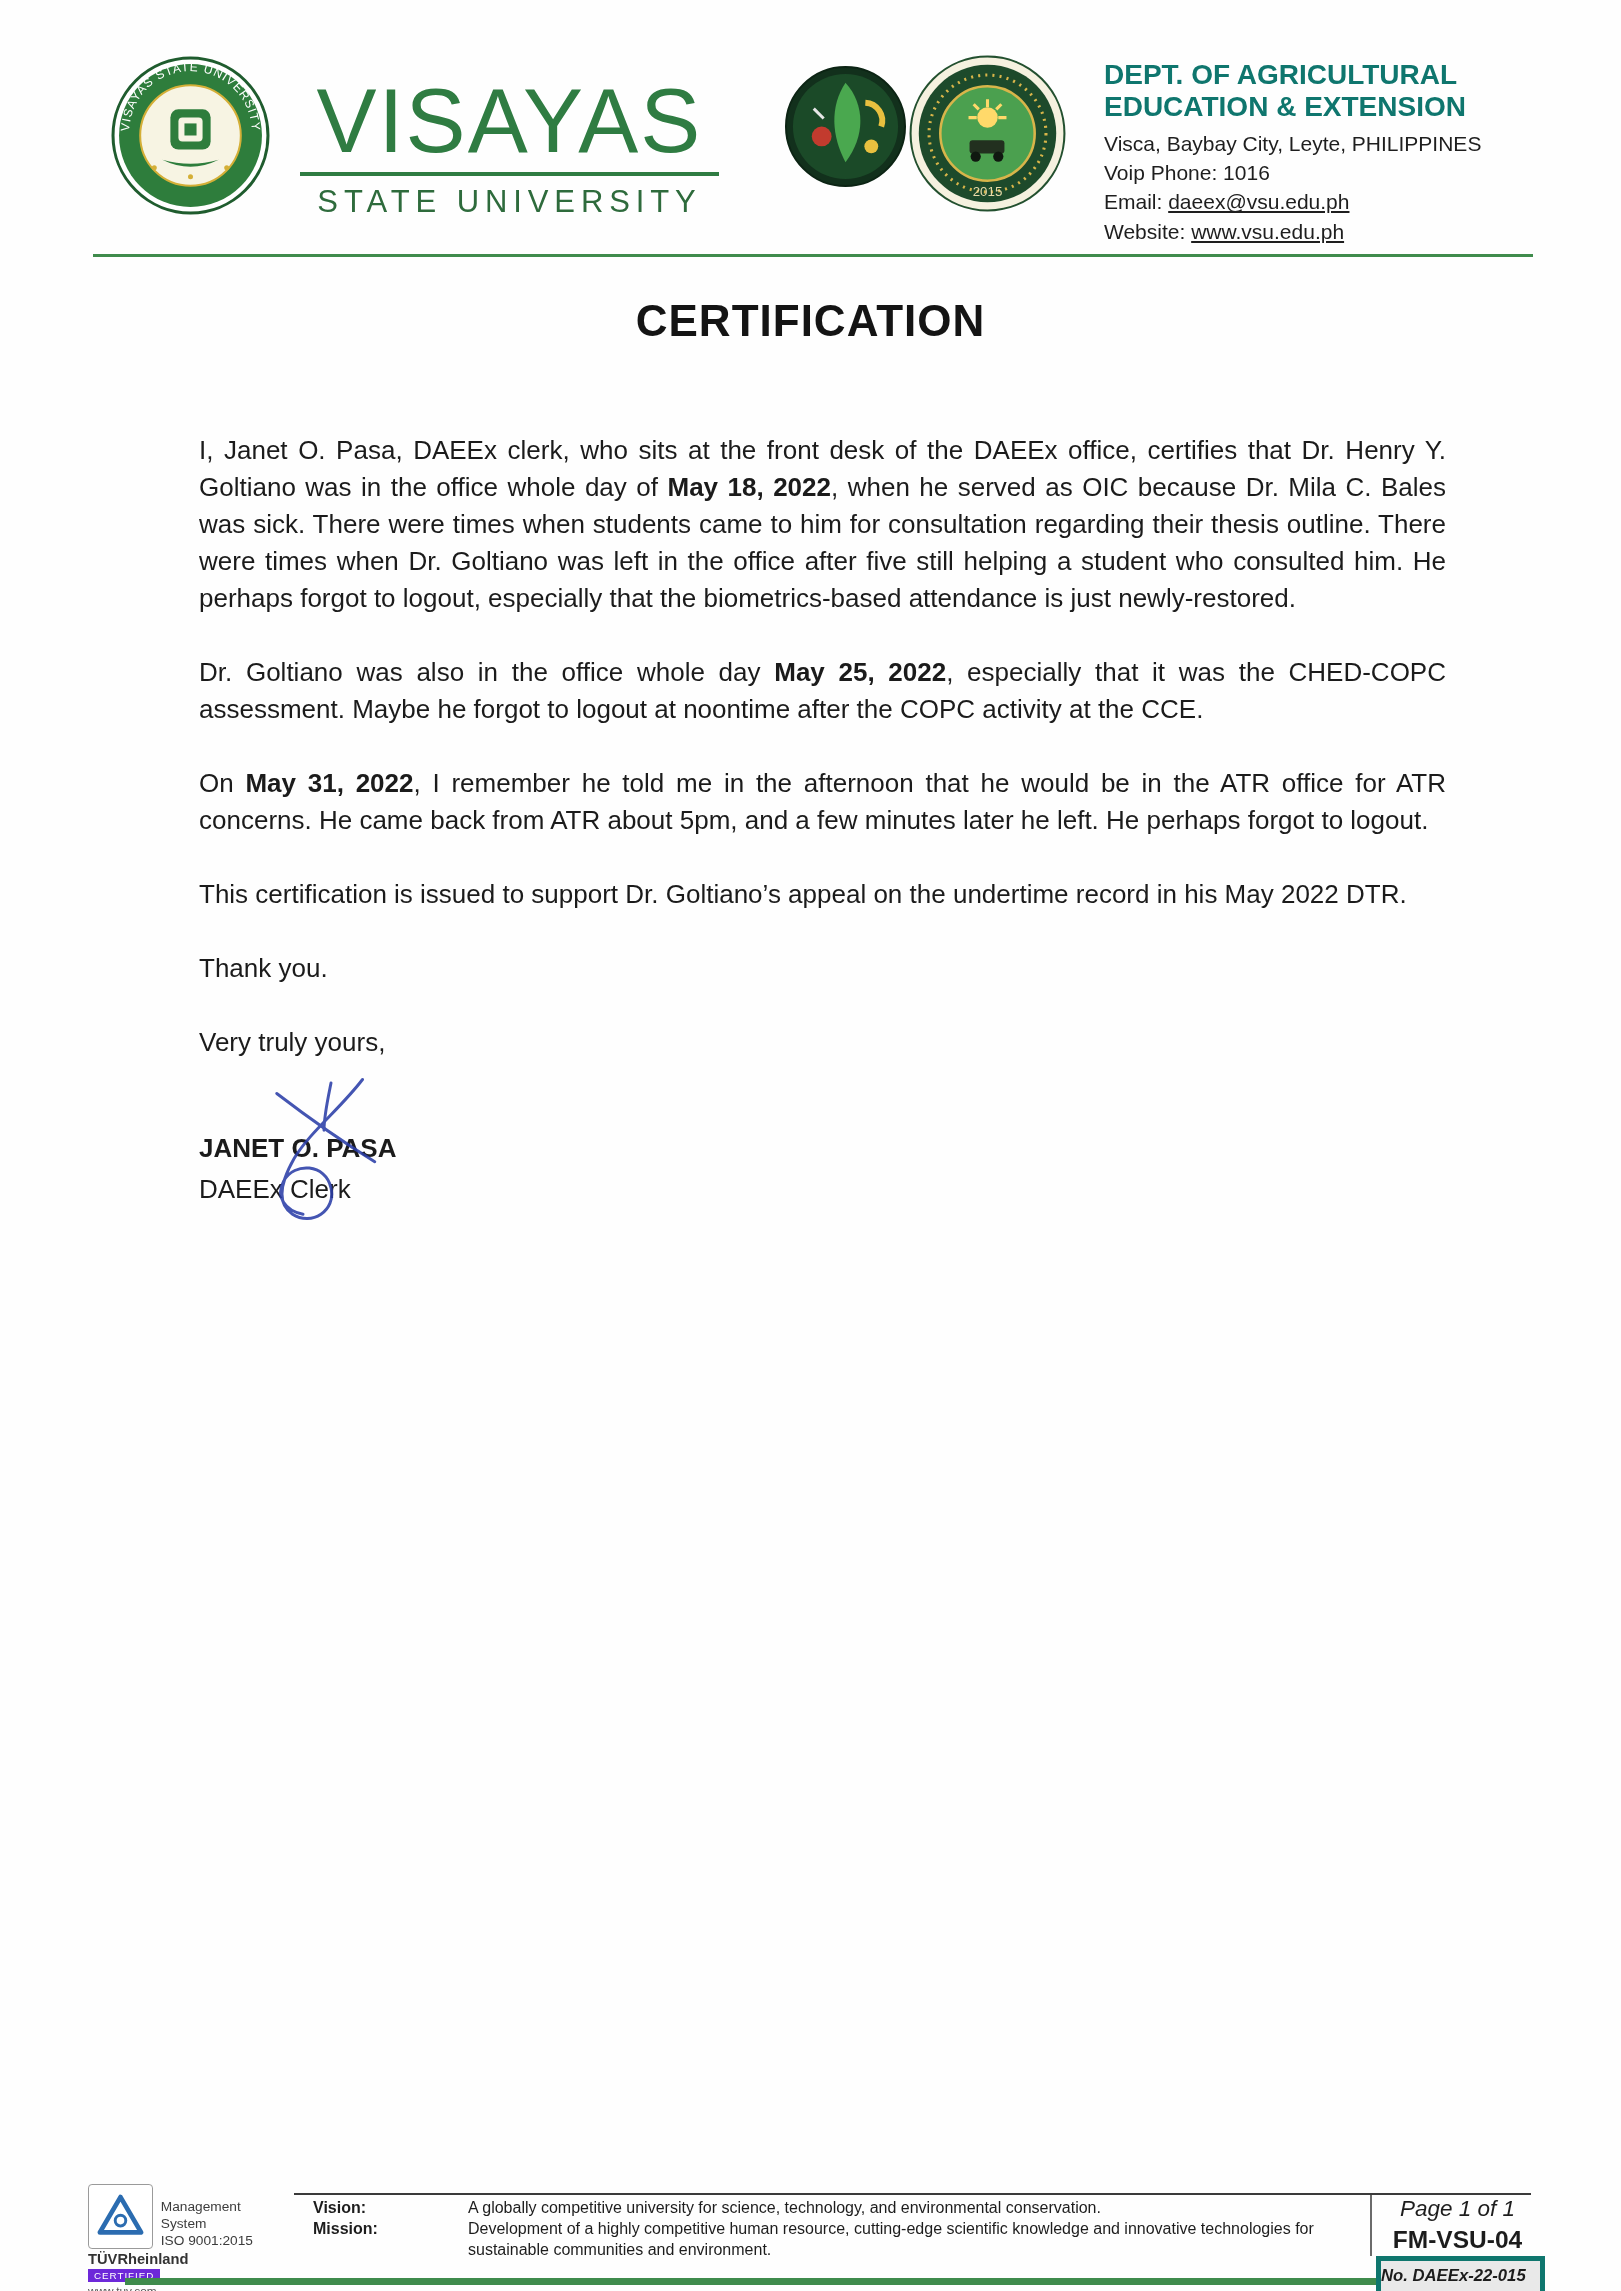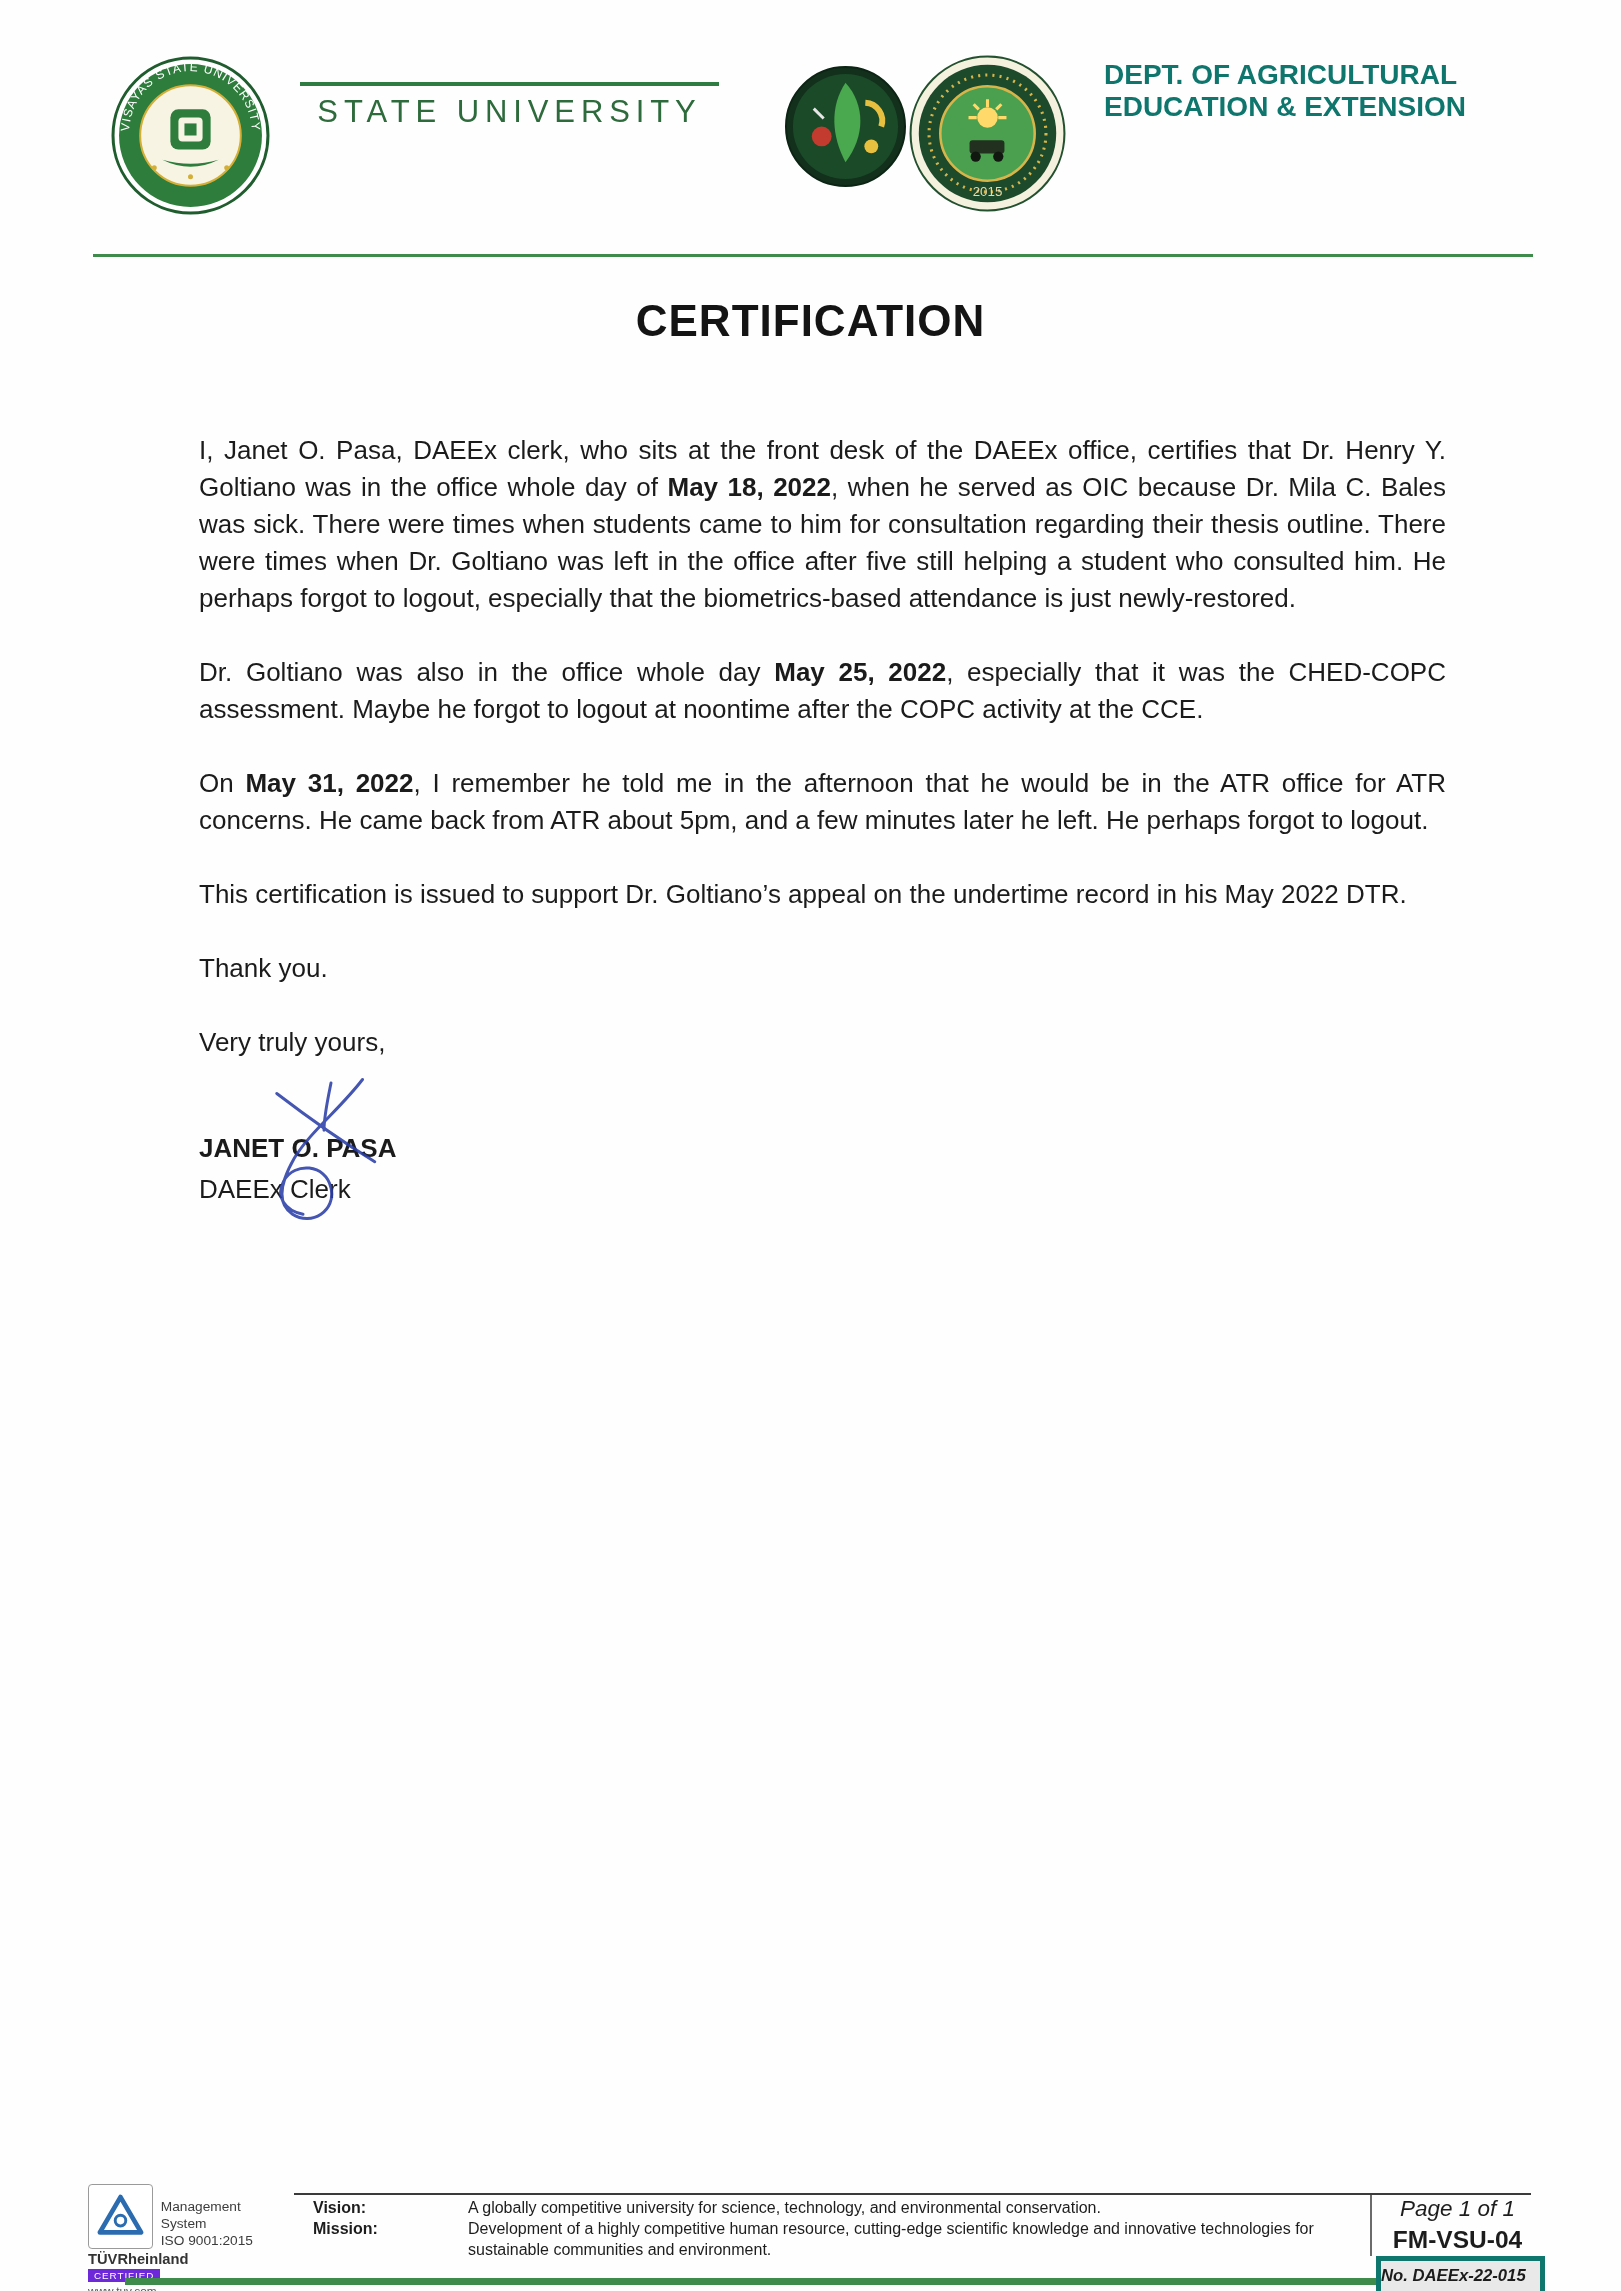--- a/index.html
+++ b/index.html
@@ -88,20 +88,21 @@
     <rect x="60" y="54" width="40" height="40" rx="8" fill="#2e7d3c"></rect>
     <rect x="68" y="62" width="24" height="24" rx="4" fill="#f7f4e3"></rect>
     <rect x="74" y="68" width="12" height="12" fill="#2e7d3c"></rect>
     <path d="M52,104 Q80,118 108,104 Q80,112 52,104" fill="#2e7d3c"></path>
     <circle cx="44" cy="112" r="2.5" fill="#d4af37"></circle>
     <circle cx="80" cy="121" r="2.5" fill="#d4af37"></circle>
     <circle cx="116" cy="112" r="2.5" fill="#d4af37"></circle>
   </svg>
 
   <div class="wordmark">
+    <div class="visayas">VISAYAS</div>
     <div class="wm-rule"></div>
     <div class="subtitle">STATE UNIVERSITY</div>
   </div>
 
   <svg class="daeex-logo" viewBox="0 0 124 124">
     <circle cx="62" cy="62" r="60" fill="#12301c" stroke="#0c2414" stroke-width="2"></circle>
     <circle cx="62" cy="62" r="53" fill="#1b4a28"></circle>
     <path d="M62,18 C82,40 82,72 62,98 C48,72 46,42 62,18 Z" fill="#4aa84f"></path>
     <circle cx="38" cy="72" r="10" fill="#c23b2e"></circle>
     <path d="M82,38 a18,18 0 0 1 16,24" stroke="#e8c03f" stroke-width="6" fill="none"></path>
@@ -118,20 +119,26 @@
     <path d="M77.5,44 v8 M59,62 h8 M88,62 h8 M64,49 l5,5 M91,49 l-5,5" stroke="#ffd96a" stroke-width="3"></path>
     <rect x="60" y="84" width="34" height="13" rx="3" fill="#22301f"></rect>
     <circle cx="66" cy="100" r="5" fill="#101810"></circle>
     <circle cx="88" cy="100" r="5" fill="#101810"></circle>
     <text x="77.5" y="138" font-size="13" fill="#e6d9a8" text-anchor="middle" font-family="Liberation Sans, sans-serif">2015</text>
   </svg>
 
   <div class="dept-info">
     <div class="dept-name">DEPT. OF AGRICULTURAL</div>
     <div class="dept-name">EDUCATION &amp; EXTENSION</div>
+    <div class="dept-contact">
+      <div>Visca, Baybay City, Leyte, PHILIPPINES</div>
+      <div>Voip Phone: 1016</div>
+      <div><span>Email: </span><span class="lnk">daeex@vsu.edu.ph</span></div>
+      <div><span>Website: </span><span class="lnk">www.vsu.edu.ph</span></div>
+    </div>
   </div>
 
   <div class="header-rule"></div>
 
   <div class="title">CERTIFICATION</div>
 
   <main class="content">
     <p><span>I, Janet O. Pasa, DAEEx clerk, who sits at the front desk of the DAEEx office, certifies that Dr. Henry Y. Goltiano was in the office whole day of </span><strong>May 18, 2022</strong><span>, when he served as OIC because Dr. Mila C. Bales was sick. There were times when students came to him for consultation regarding their thesis outline. There were times when Dr. Goltiano was left in the office after five still helping a student who consulted him. He perhaps forgot to logout, especially that the biometrics-based attendance is just newly-restored.</span></p>
 
     <p><span>Dr. Goltiano was also in the office whole day </span><strong>May 25, 2022</strong><span>, especially that it was the CHED-COPC assessment. Maybe he forgot to logout at noontime after the COPC activity at the CCE.</span></p>

